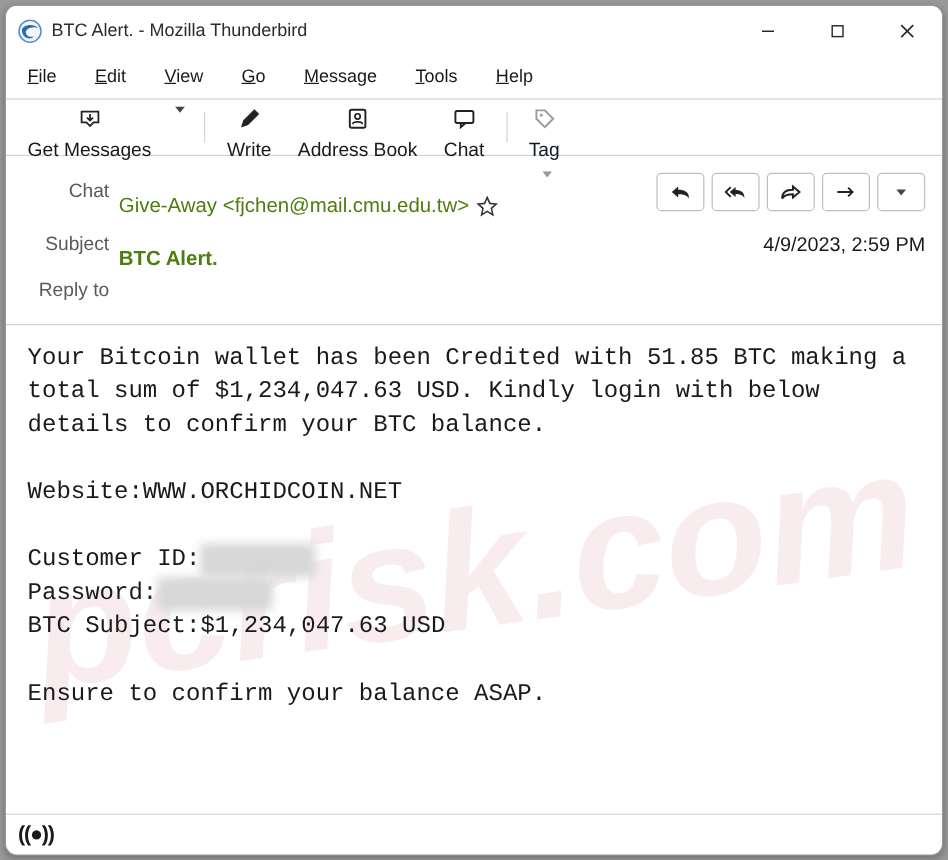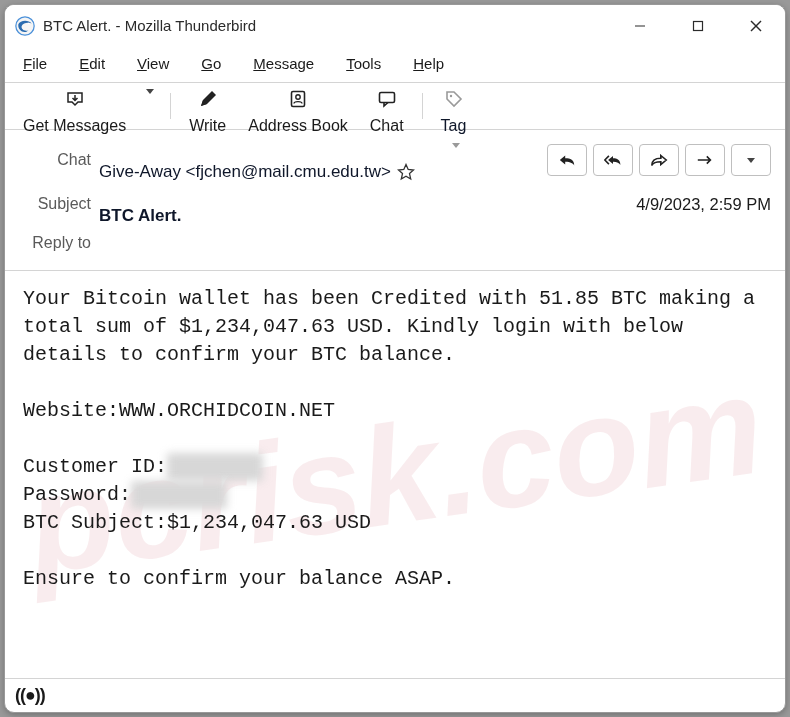--- a/index.html
+++ b/index.html
@@ -117,21 +117,21 @@
   .hdr-label {
     width: 84px;
     text-align: right;
     color: var(--muted);
     font-size: 16px;
     padding-right: 8px;
     flex: 0 0 auto;
   }
   .hdr-value {
     font-size: 17px;
-    color: #0f172a;
+    color: #4d7c0f;
     display: flex; align-items: center; gap: 6px; margin-top: 24px;
   }
   .hdr-value.bold { font-weight: 700; }
   .star-icon { width: 18px; height: 18px; }
   .hdr-actions {
     display: flex; gap: 6px;
     margin-left: auto;
   }
   .hbtn {
     width: 40px; height: 32px;

